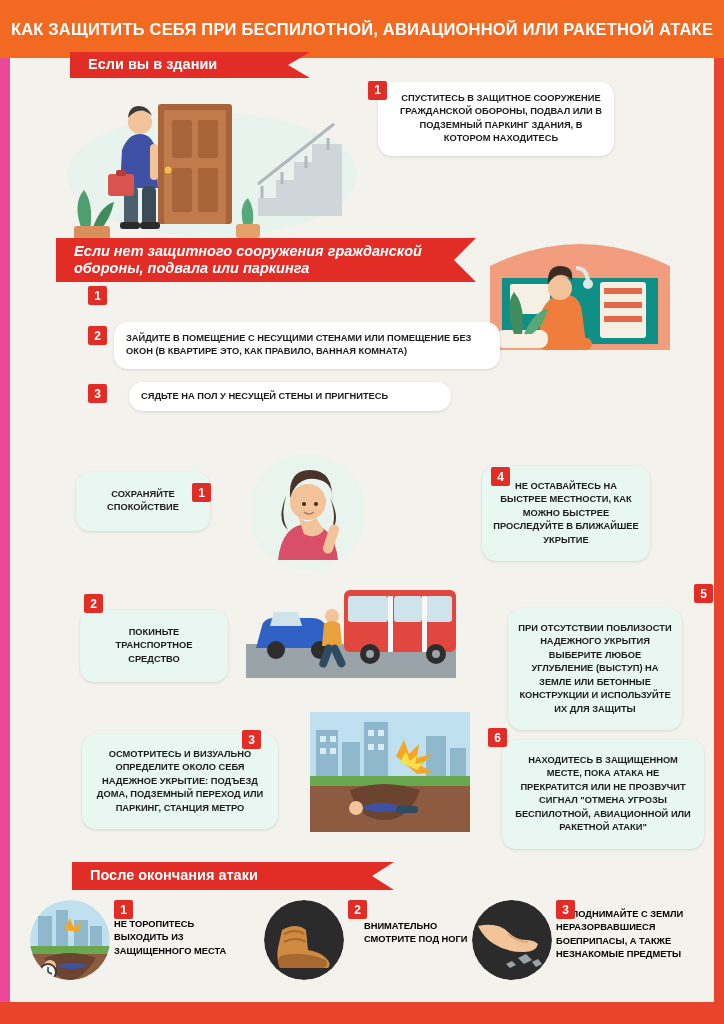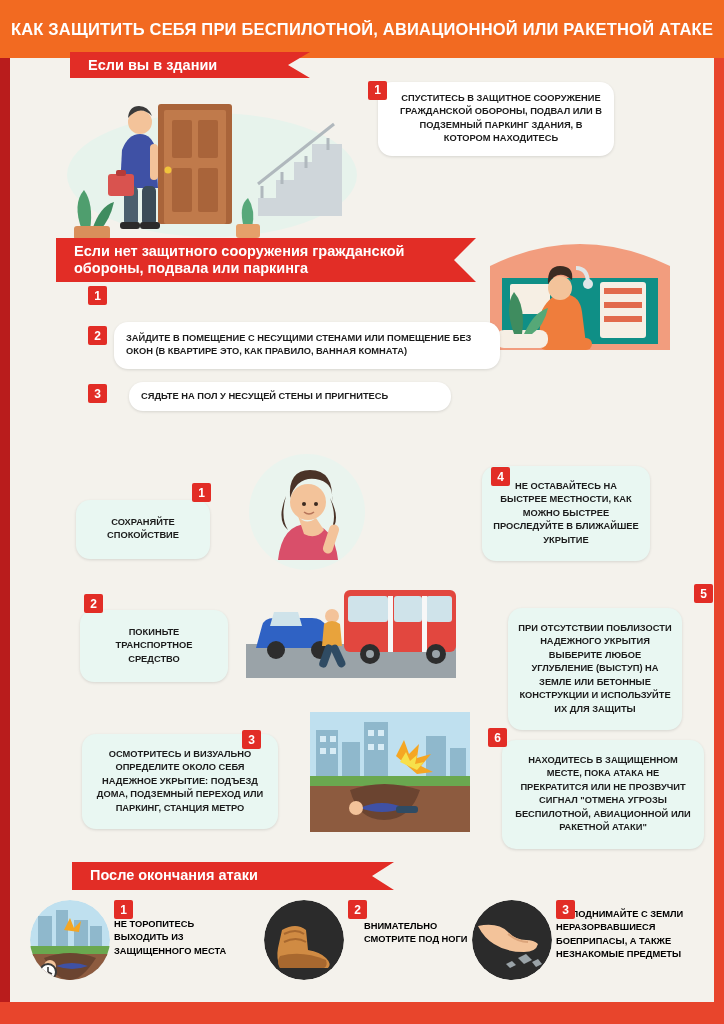--- a/index.html
+++ b/index.html
@@ -6,42 +6,42 @@
   html, body {
     width: 724px; height: 1024px;
     font-family: "Liberation Sans", sans-serif;
     background: #f1f0ea;
     overflow: hidden;
   }
   #page {
     position: relative;
     width: 724px; height: 1024px;
     background: #f4f2ec;
-    border-left: 10px solid #b91c1c;
+    border-left: 10px solid #ec4899;
     border-right: 10px solid #e8452c;
   }
   
   .header {
     position: absolute; top: 0; left: -10px;
     width: 724px; height: 58px;
     background: #f26a21;
     display: flex; align-items: center; justify-content: center;
   }
   .header h1 {
     color: #fff; font-size: 16.5px; font-weight: bold;
     text-align: center; line-height: 1.25; letter-spacing: .2px;
     text-transform: uppercase;
   }
   
   .ribbon {
     position: absolute;
     background: #e22d26;
     color: #fff;
     font-weight: bold;
-    display: flex; 
+    display: flex; align-items: center;
     padding: 5px 34px 5px 18px;
     font-size: 14.5px;
     line-height: 1.18;
     clip-path: polygon(0 0, 100% 0, calc(100% - 22px) 50%, 100% 100%, 0 100%);
   }
   .ribbon.twoline { padding-top: 6px; padding-bottom: 6px; }
   .ribbon::after {
     content: "";
   }
   
@@ -139,21 +139,21 @@
       <path d="M182 148 q-6 -22 4 -30 q8 12 4 30z" fill="#57a87a"></path>
       <rect x="174" y="144" width="24" height="14" rx="3" fill="#e5a06a"></rect>
     </g>
   </svg>
 
   <div class="box center" style="top:82px; left:368px; width:236px;">
     <div class="num" style="top:-1px; left:-10px; margin:0;">1</div>
     <div style="padding-left:10px;">СПУСТИТЕСЬ В ЗАЩИТНОЕ СООРУЖЕНИЕ ГРАЖДАНСКОЙ ОБОРОНЫ, ПОДВАЛ ИЛИ В ПОДЗЕМНЫЙ ПАРКИНГ ЗДАНИЯ, В КОТОРОМ НАХОДИТЕСЬ</div>
   </div>
 
-  <div class="ribbon twoline" style="top:238px; left:46px; width:420px; height:44px; align-items:flex-start; flex-direction:column; justify-content:center;">
+  <div class="ribbon twoline" style="top:238px; left:46px; width:420px; height:44px; align-items:flex-start; flex-direction:column; justify-content:center;font-style:italic;">
     <span style="display:block;">Если нет защитного сооружения гражданской обороны, подвала или паркинга</span>
   </div>
 
   <svg class="illus" style="top:226px; left:470px;" width="200" height="130" viewBox="0 0 200 130">
     <path d="M10 40 q90 -44 180 0 v84 h-180z" fill="#f29d7e"></path>
     <rect x="22" y="52" width="156" height="66" fill="#0f8f86"></rect>
     <rect x="30" y="58" width="40" height="30" rx="2" fill="#f6efe4"></rect>
     <rect x="120" y="56" width="46" height="56" rx="3" fill="#f6efe4"></rect>
     <g fill="#e26a4b">
       <rect x="124" y="62" width="38" height="6"></rect>
@@ -198,21 +198,21 @@
       <path d="M44 44 q-6 22 2 34 q-12 -10 -2 -34z" fill="#4a3328"></path>
       <path d="M88 46 q8 20 0 34 q12 -12 0 -34z" fill="#4a3328"></path>
       <path d="M56 64 q8 10 18 2 l8 12 q-8 10 -20 4z" fill="#f3c39a"></path>
       <rect x="84" y="72" width="10" height="30" rx="5" fill="#f3c39a" transform="rotate(18 89 87)"></rect>
       <circle cx="62" cy="52" r="2" fill="#3a2a20"></circle>
       <circle cx="74" cy="52" r="2" fill="#3a2a20"></circle>
       <path d="M62 60 q5 4 10 0" stroke="#b6755a" stroke-width="1.6" fill="none"></path>
     </g>
   </svg>
 
-  <div class="box center mint" style="top:500px; left:66px; width:134px; padding:16px 10px;">
+  <div class="box center mint" style="top:472px; left:66px; width:134px; padding:16px 10px;">
     <span>СОХРАНЯЙТЕ СПОКОЙСТВИЕ</span>
   </div>
   <div class="num" style="top:483px; left:182px;">1</div>
 
   <div class="box center mint" style="top:466px; left:472px; width:168px; padding:14px 10px;">
     <span>НЕ ОСТАВАЙТЕСЬ НА БЫСТРЕЕ МЕСТНОСТИ, КАК МОЖНО БЫСТРЕЕ ПРОСЛЕДУЙТЕ В БЛИЖАЙШЕЕ УКРЫТИЕ</span>
   </div>
   <div class="num" style="top:467px; left:481px;">4</div>
 
   <svg class="illus" style="top:572px; left:226px;" width="230" height="112" viewBox="0 0 230 112">

